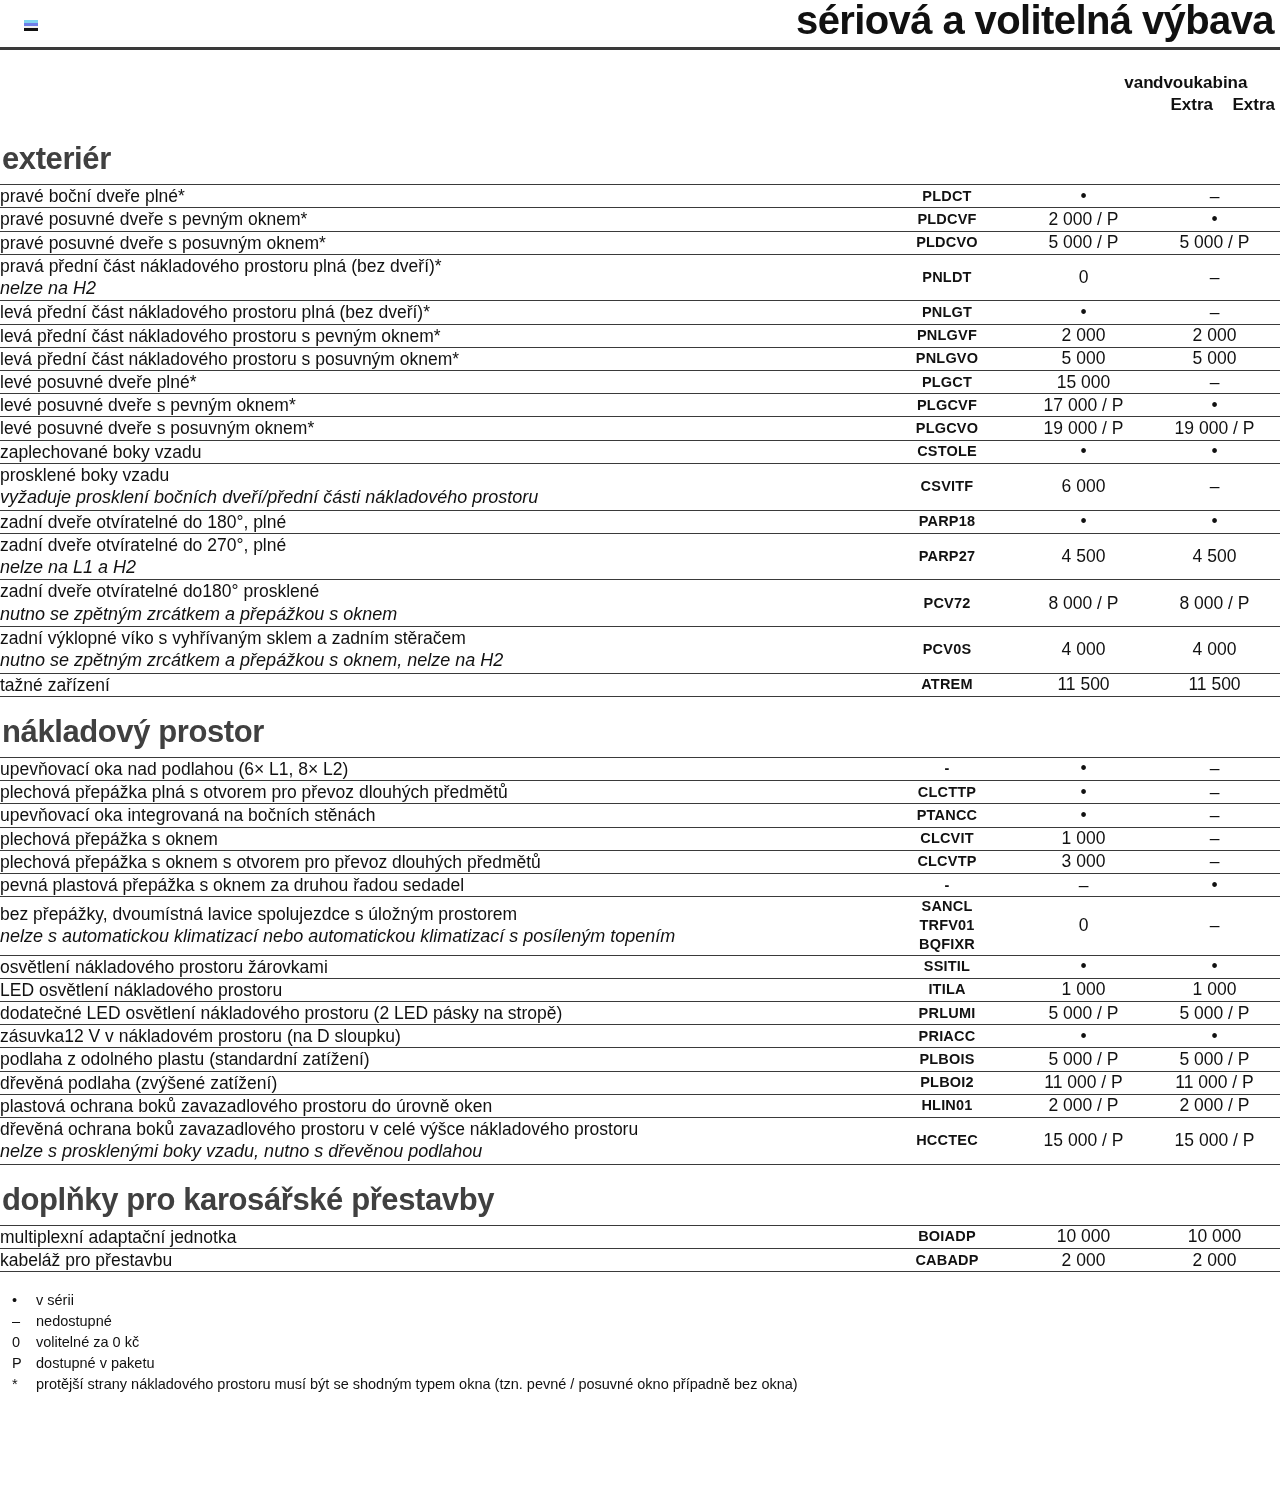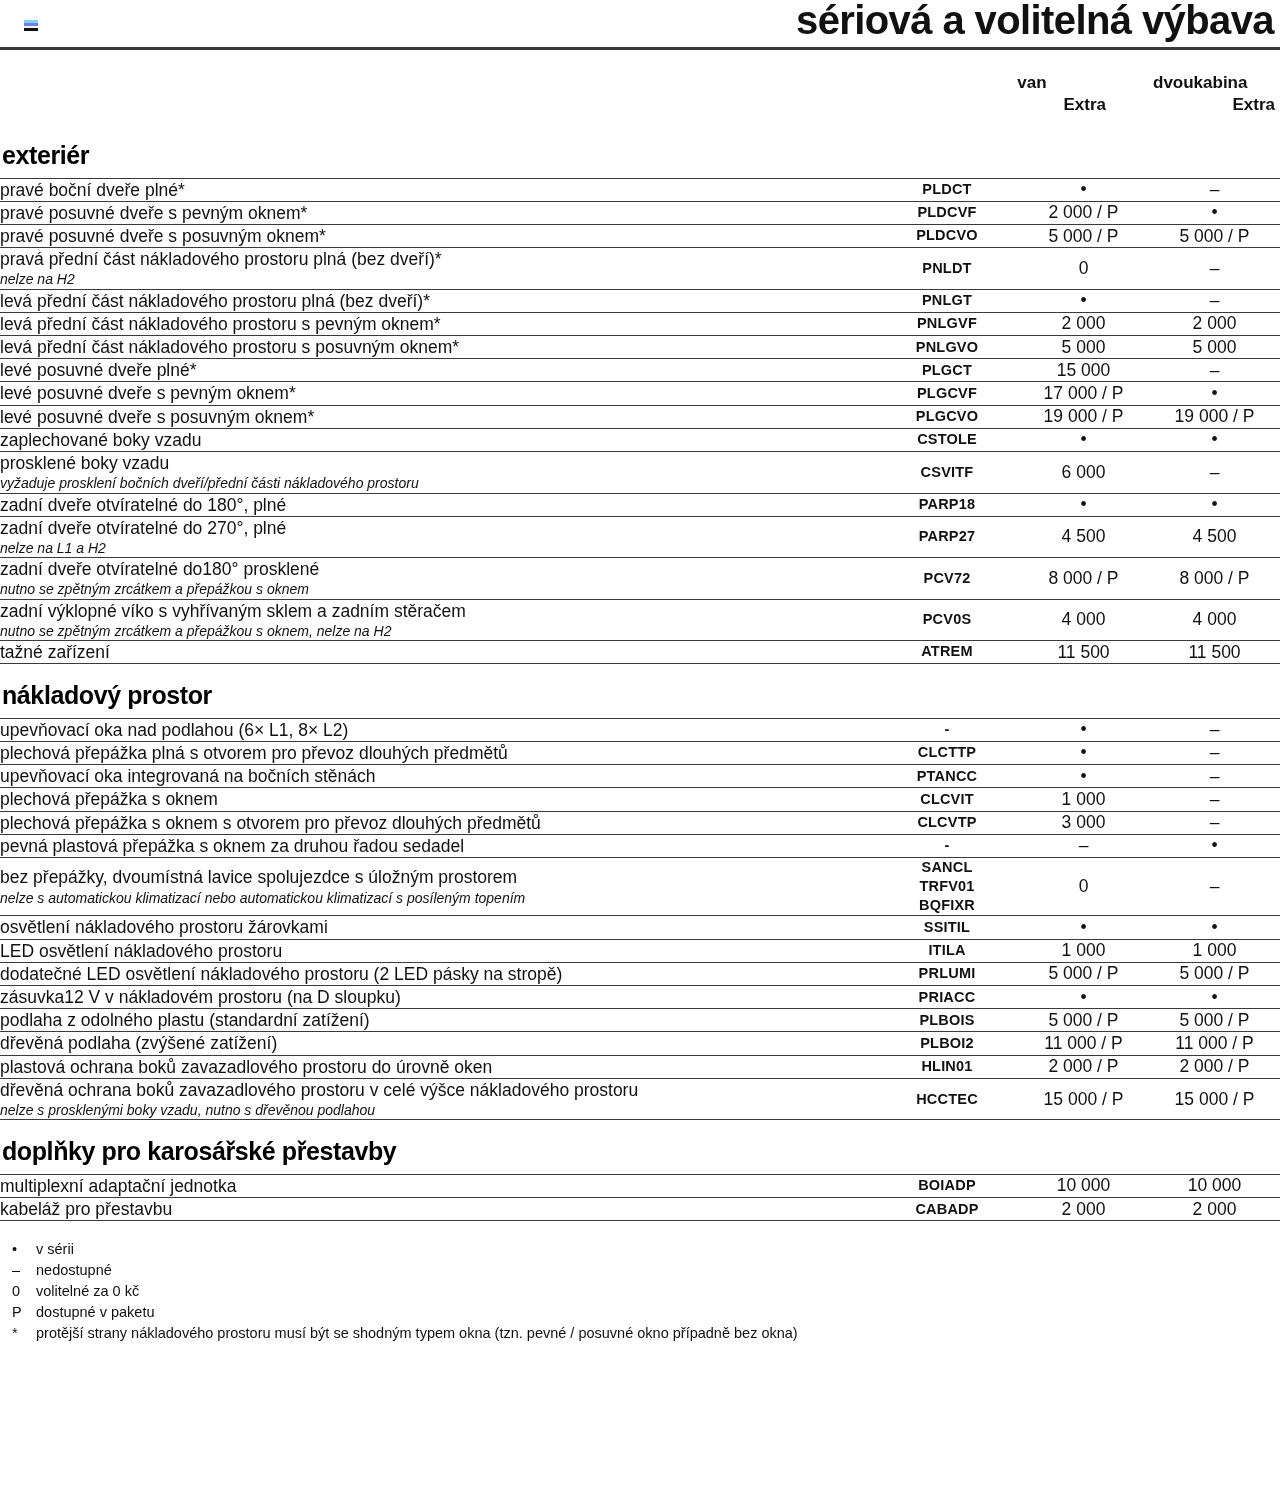--- a/index.html
+++ b/index.html
@@ -62,33 +62,33 @@
   }
   .col-head {
     position: absolute;
     top: 22px;
     text-align: center;
     font-size: 17px;
     font-weight: 700;
     line-height: 1.28;
     color: #111111;
   }
-  .col-head.van { left: 958px; width: 148px; }
+  .col-head.van { left: 1065px; width: 148px; }
   .col-head.dk  { left: 1153px; width: 250px; text-align: left; }
   .col-head .l2 { display: block; text-align: right; }
   .col-head.dk .l2 { width: 122px; }
 
   
   h2.section-title {
     margin: 0;
     padding: 0 0 8px 2px;
-    font-size: 25px;
+    font-size: 31px;
     font-weight: 700;
     letter-spacing: -0.4px;
-    color: #000000;
+    color: #404040;
     line-height: 1.1;
   }
   .section {
     padding-top: 18px;
   }
   .section.first { padding-top: 24px; }
 
   
   table.spec {
     width: 1280px;
@@ -103,21 +103,21 @@
   }
   td.c-label {
     width: 876px;
     padding: 2px 6px 3px 2px;
     font-size: 17.5px;
     line-height: 1.27;
     color: #111111;
   }
   td.c-label .note {
     display: block;
-    font-size: 14px;
+    font-size: 18px;
     font-style: italic;
     line-height: 1.3;
     color: #111111;
   }
   td.c-code {
     width: 142px;
     text-align: center;
     font-size: 14.5px;
     font-weight: 700;
     letter-spacing: 0.2px;

